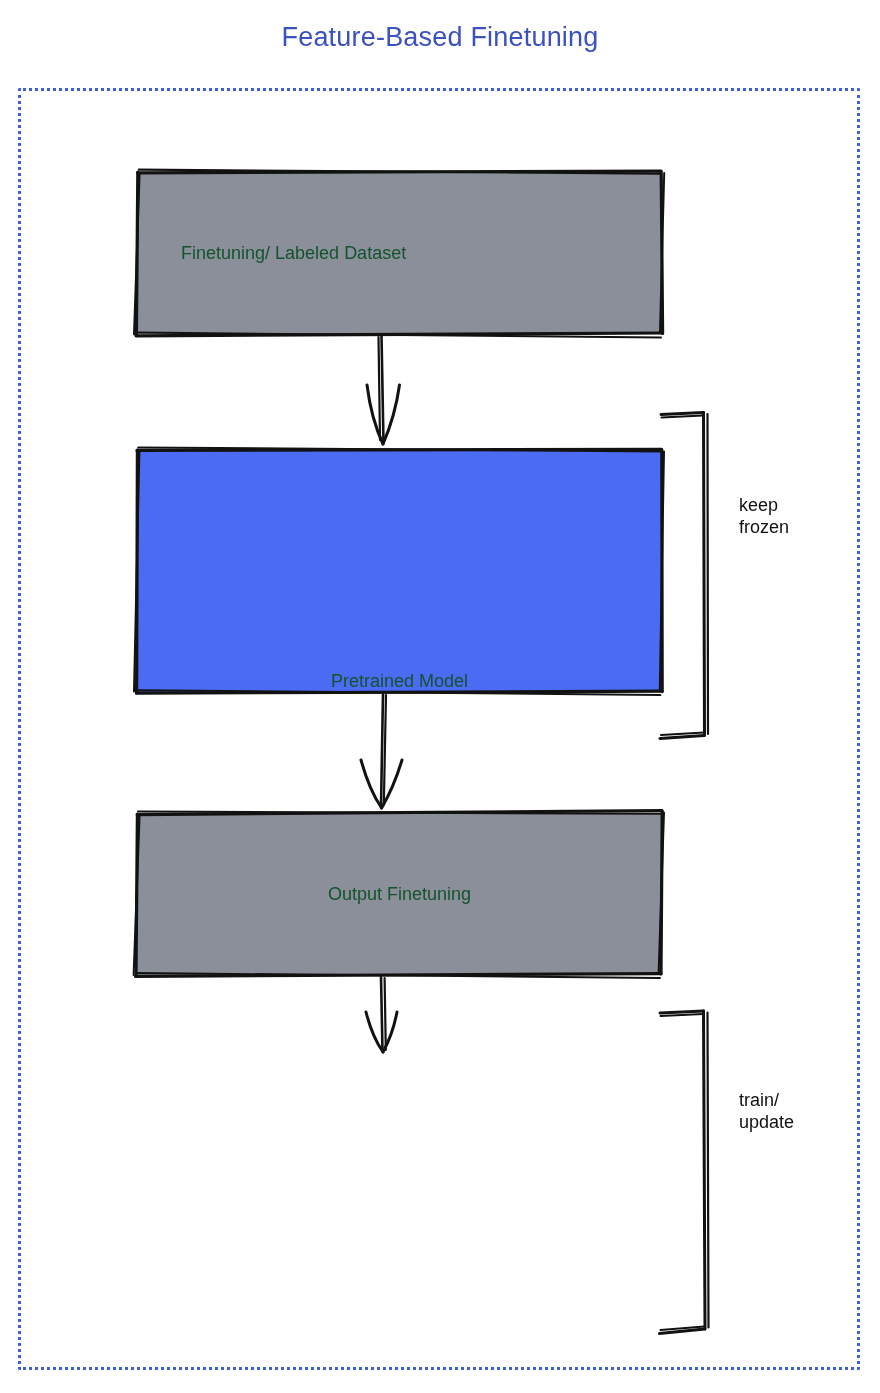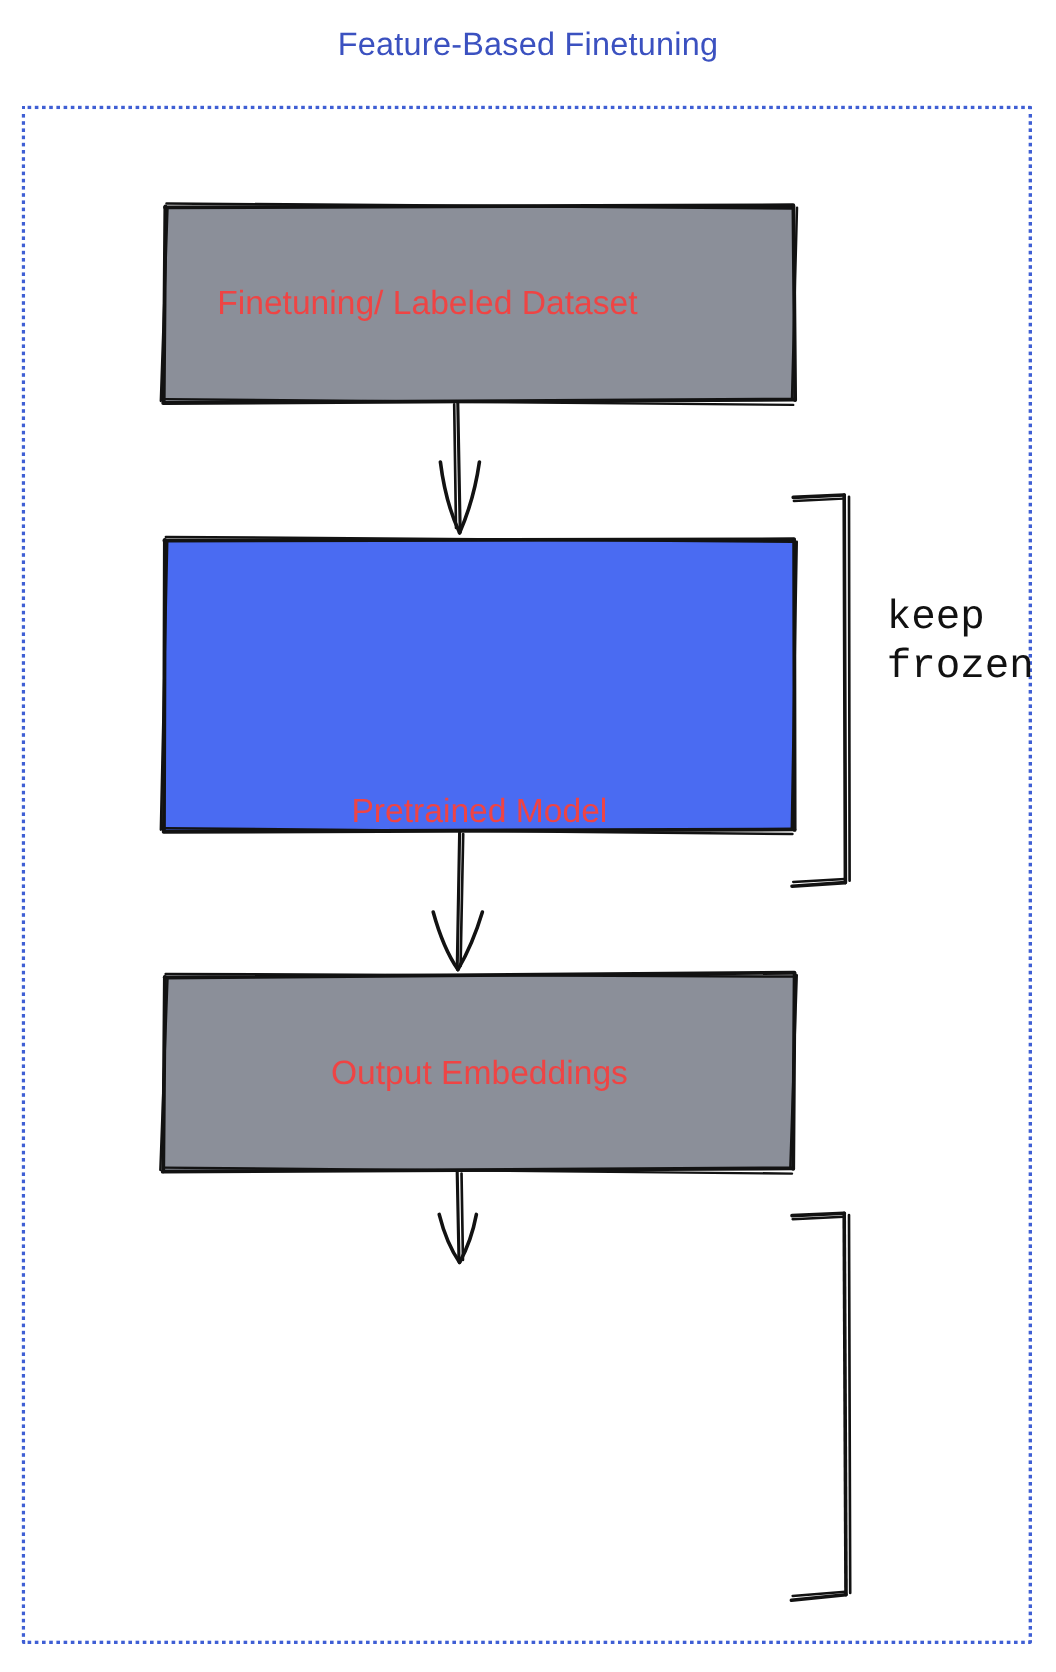--- a/index.html
+++ b/index.html
@@ -42,22 +42,22 @@
     position: absolute;
     box-sizing: border-box;
     display: flex;
     align-items: center;
   }
   .node .node-label {
     position: relative;
     z-index: 3;
     width: 100%;
     text-align: center;
-    font-size: 28px;
-    color: #ef4444;
+    font-size: 18px;
+    color: #14532d;
     line-height: 1.15;
   }
   .node .fill {
     position: absolute;
     inset: 0;
     z-index: 1;
   }
   .node svg.sketch {
     position: absolute;
     left: -12px;
@@ -81,26 +81,25 @@
     left: 0;
     top: 0;
     width: 880px;
     height: 1393px;
     overflow: visible;
     pointer-events: none;
     z-index: 4;
   }
   .side-label {
     position: absolute;
-    font-size: 34px;
+    font-size: 18px;
     color: #111111;
     line-height: 1.22;
     white-space: pre-line;
     z-index: 5;
-    font-family: Liberation Mono, monospace;
   }
   #label-keep-frozen { left: 739px; top: 495px; }
   #label-train-update { left: 739px; top: 1090px; }
 </style>
 </head>
 <body>
 
 <div id="canvas">
 
   <div id="diagram-title">Feature-Based Finetuning</div>
@@ -142,21 +141,21 @@
     <svg class="sketch" width="549" height="186" viewBox="0 0 549 186">
       <path d="M12.2,13.6 L537.0,9.6" fill="none" stroke="#121212" stroke-width="3.2" stroke-linecap="round"></path>
       <path d="M13.0,10.6 L535.6,12.8" fill="none" stroke="#121212" stroke-width="2.0" stroke-linecap="round"></path>
       <path d="M537.2,10.2 L536.0,173.0" fill="none" stroke="#121212" stroke-width="3.2" stroke-linecap="round"></path>
       <path d="M539.0,11.6 L533.6,172.2" fill="none" stroke="#121212" stroke-width="2.0" stroke-linecap="round"></path>
       <path d="M536.0,172.6 L10.6,175.4" fill="none" stroke="#121212" stroke-width="3.2" stroke-linecap="round"></path>
       <path d="M535.0,177.0 L12.0,172.0" fill="none" stroke="#121212" stroke-width="2.0" stroke-linecap="round"></path>
       <path d="M11.0,175.2 L12.4,13.0" fill="none" stroke="#121212" stroke-width="3.2" stroke-linecap="round"></path>
       <path d="M8.6,174.0 L14.6,14.2" fill="none" stroke="#121212" stroke-width="2.0" stroke-linecap="round"></path>
     </svg>
-    <div class="node-label">Output Embeddings</div>
+    <div class="node-label">Output Finetuning</div>
   </div>
 
 
   <svg class="overlay" viewBox="0 0 880 1393">
 
     <g>
       <path d="M381.5,336 L383.5,443" fill="none" stroke="#121212" stroke-width="2.6" stroke-linecap="round"></path>
       <path d="M378.5,337 L380.0,440" fill="none" stroke="#121212" stroke-width="2.2" stroke-linecap="round"></path>
       <path d="M367.0,385 C369.5,405 375.0,427 383.0,444" fill="none" stroke="#121212" stroke-width="3.0" stroke-linecap="round"></path>
       <path d="M399.5,385 C396.5,406 390.0,428 383.0,444" fill="none" stroke="#121212" stroke-width="3.0" stroke-linecap="round"></path>
@@ -191,14 +190,16 @@
       <path d="M703.5,1011.0 L705.0,1329.0" fill="none" stroke="#121212" stroke-width="3.0" stroke-linecap="round"></path>
       <path d="M707.5,1012.5 L708.5,1327.5" fill="none" stroke="#121212" stroke-width="2.2" stroke-linecap="round"></path>
       <path d="M704.8,1329.0 L659.5,1333.5" fill="none" stroke="#121212" stroke-width="3.0" stroke-linecap="round"></path>
       <path d="M704.4,1326.5 L660.5,1330.0" fill="none" stroke="#121212" stroke-width="2.0" stroke-linecap="round"></path>
     </g>
   </svg>
 
   <div class="side-label" id="label-keep-frozen">keep
 frozen</div>
 
+  <div class="side-label" id="label-train-update">train/
+update</div>
 
 </div>
 
 </body></html>

